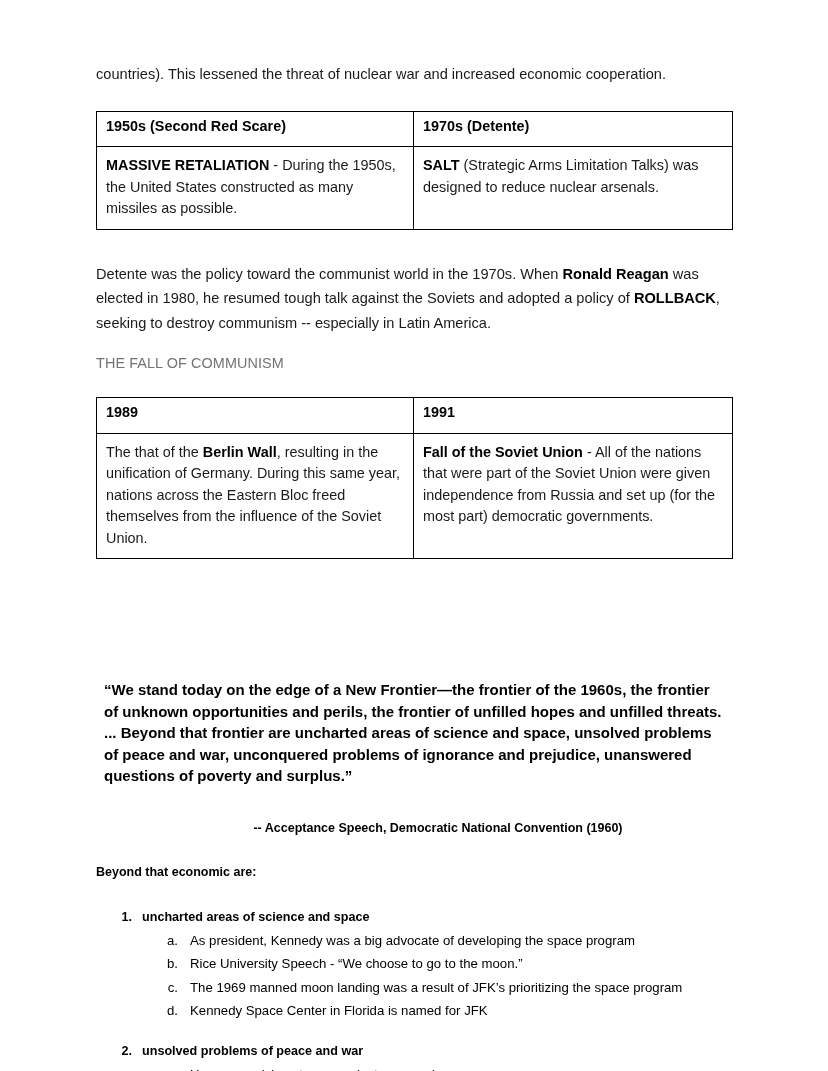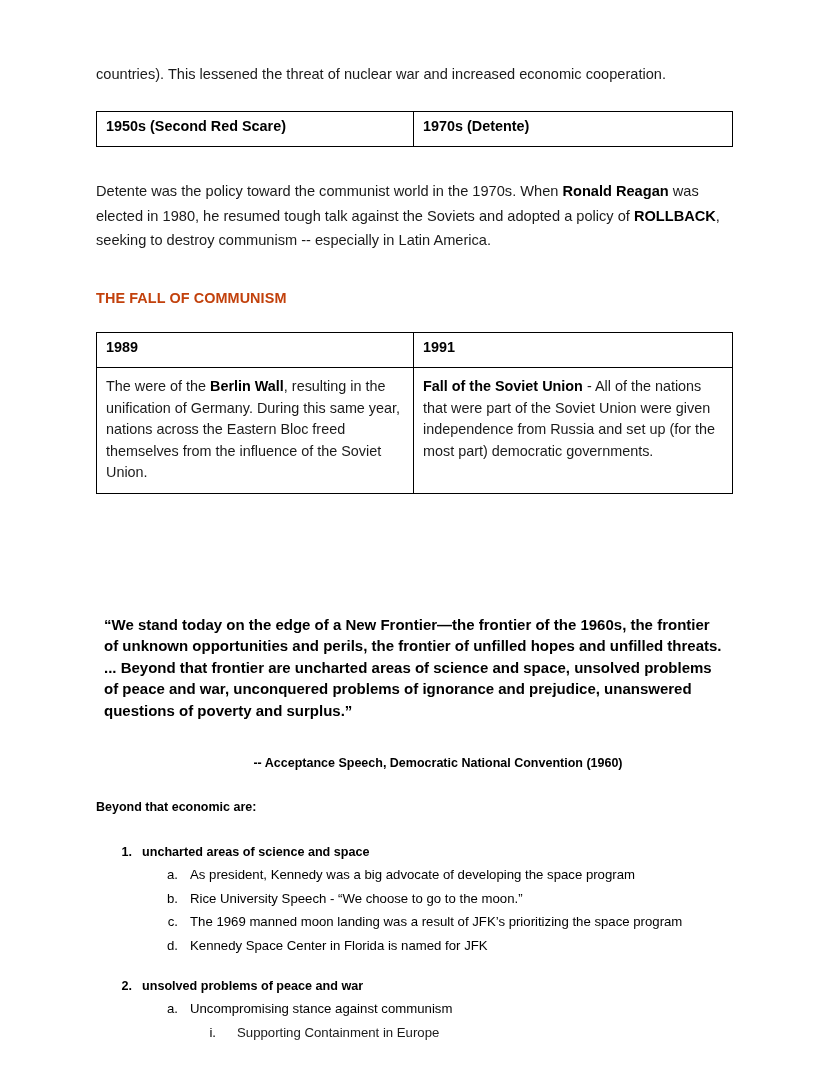--- a/index.html
+++ b/index.html
@@ -69,25 +69,24 @@
   table.doc-table td b, table.doc-table td strong {
     font-weight: bold;
     color: #000;
   }
   col.c1 { width: 317px; }
   col.c2 { width: 319px; }
 
   
   .section-head {
     font-size: 14.4px;
-    font-weight: bold;
+    font-weight: normal;
     letter-spacing: 0.1px;
     line-height: 20px;
-    color: #c2410c;
-    margin-top: 17px;
+    color: #737373;
   }
 
   
   .sub-head {
     font-size: 13.3px;
     font-weight: bold;
     line-height: 20px;
     color: #000;
   }
   .quote {
@@ -173,20 +172,24 @@
     <table class="doc-table">
       <colgroup>
           <col class="c1">
           <col class="c2">
         </colgroup>
       <tbody>
         <tr>
           <td class="hdr">1950s (Second Red Scare)</td>
           <td class="hdr">1970s (Detente)</td>
         </tr>
+        <tr>
+          <td><b>MASSIVE RETALIATION</b><span> - During the 1950s, the United States constructed as many missiles as possible.</span></td>
+          <td><b>SALT</b><span> (Strategic Arms Limitation Talks) was designed to reduce nuclear arsenals.</span></td>
+        </tr>
       </tbody>
     </table>
 
     <div class="gap-md"></div>
 
     <p class="para"><span>Detente was the policy toward the communist world in the 1970s. When </span><b>Ronald Reagan</b><span> was elected in 1980, he resumed tough talk against the Soviets and adopted a policy of </span><b>ROLLBACK</b><span>, seeking to destroy communism -- especially in Latin America.</span></p>
 
     <div class="gap-sm"></div>
 
     <div class="section-head">THE FALL OF COMMUNISM</div>
@@ -197,21 +200,21 @@
       <colgroup>
           <col class="c1">
           <col class="c2">
         </colgroup>
       <tbody>
         <tr>
           <td class="hdr">1989</td>
           <td class="hdr">1991</td>
         </tr>
         <tr>
-          <td><span>The were of the </span><b>Berlin Wall</b><span>, resulting in the unification of Germany. During this same year, nations across the Eastern Bloc freed themselves from the influence of the Soviet Union.</span></td>
+          <td><span>The that of the </span><b>Berlin Wall</b><span>, resulting in the unification of Germany. During this same year, nations across the Eastern Bloc freed themselves from the influence of the Soviet Union.</span></td>
           <td><b>Fall of the Soviet Union</b><span> - All of the nations that were part of the Soviet Union were given independence from Russia and set up (for the most part) democratic governments.</span></td>
         </tr>
       </tbody>
     </table>
 
     <div class="gap-xl"></div>
 
 
     <div class="gap-sm"></div>
 

